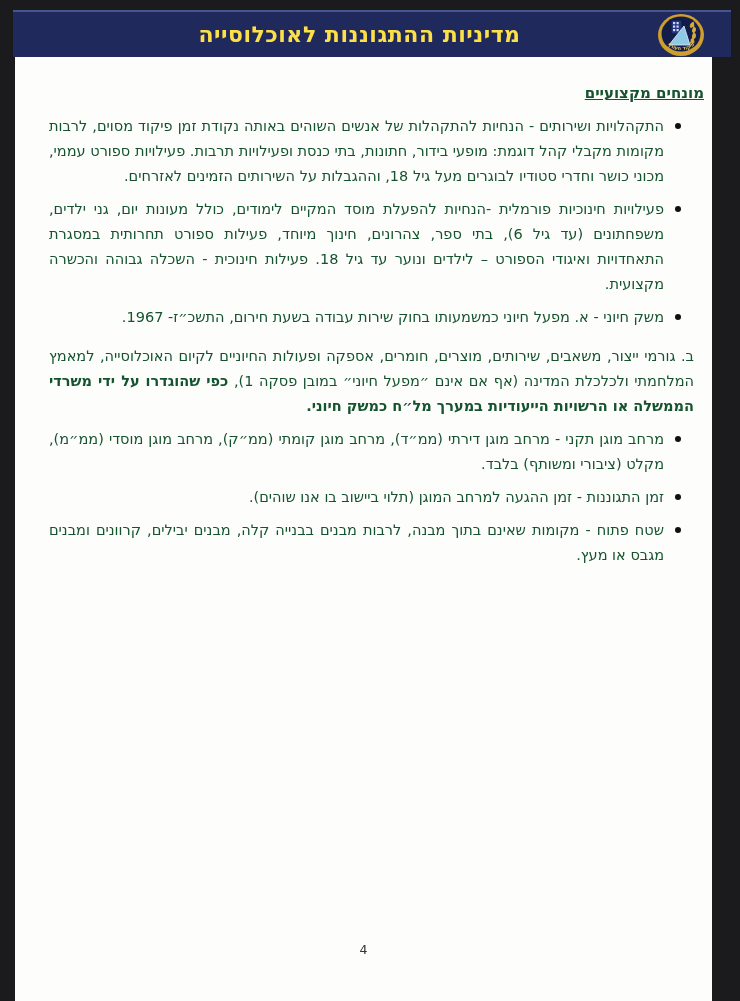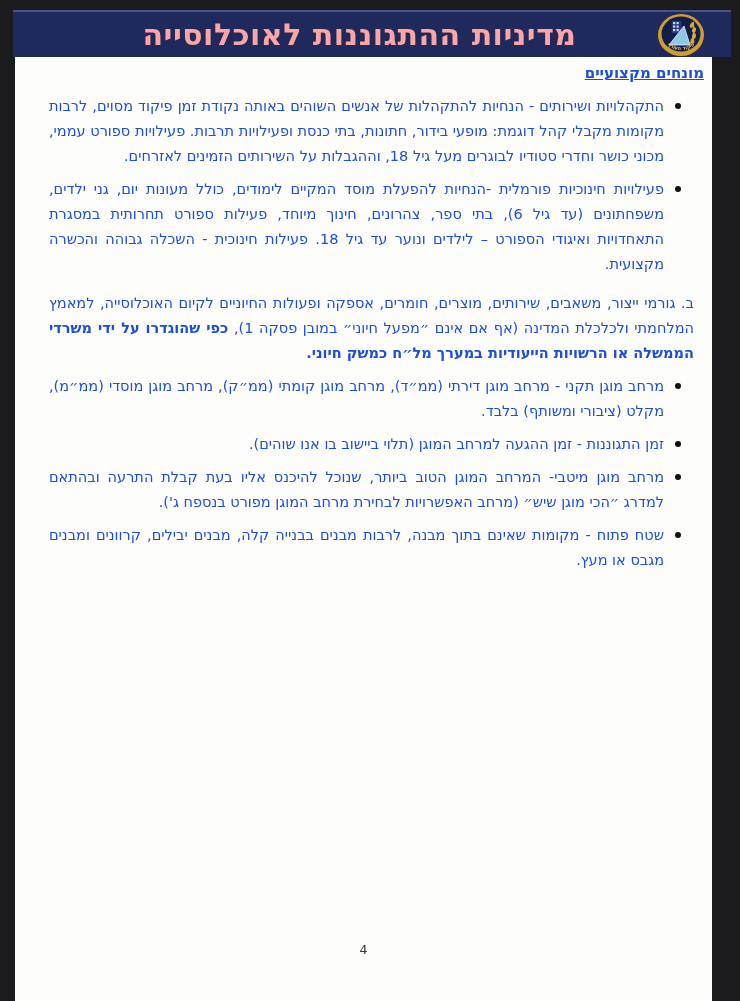--- a/index.html
+++ b/index.html
@@ -8,32 +8,32 @@
     background:#1b1b1d;
     font-family:"DejaVu Sans","Liberation Sans",sans-serif;
   }
   .header-bar{
     position:absolute;left:13px;top:10px;width:718px;height:47px;
     background:#20295c;border-top:2px solid #47558e;box-sizing:border-box;
   }
   .header-title{
     position:absolute;left:45px;right:70px;top:0;height:45px;
     display:flex;align-items:center;justify-content:center;
-    color:#fca5a5;font-weight:bold;font-size:30px;letter-spacing:.5px;
+    color:#fde047;font-weight:bold;font-size:22px;letter-spacing:.5px;
     white-space:nowrap;
   }
   .logo{position:absolute;right:26px;top:1px;}
   .page{
     position:absolute;left:15px;top:57px;width:697px;height:944px;
     background:#fdfdfc;
   }
   .content{
     direction:rtl;text-align:justify;
-    padding:4px 8px 0 34px;
-    color:#1d4ed8;font-size:14.5px;line-height:25px;
+    padding:24px 8px 0 34px;
+    color:#14532d;font-size:14.5px;line-height:25px;
   }
   .section-heading{
     font-size:15px;font-weight:bold;text-decoration:underline;
     margin:0 0 8px 0;
   }
   .item{position:relative;margin:0 40px 8px 0;}
   .item.para{margin-right:10px;margin-top:14px;}
   .dot{
     position:absolute;right:-17px;top:9px;width:6px;height:6px;
     background:#101010;border-radius:50%;
@@ -80,27 +80,27 @@
 <div class="page">
   <div class="content">
     <div class="section-heading">מונחים מקצועיים</div>
 
     <div class="item"><span class="dot"></span><span class="term">התקהלויות ושירותים - </span><span>הנחיות להתקהלות של אנשים השוהים באותה נקודת זמן פיקוד מסוים, לרבות מקומות מקבלי קהל דוגמת: מופעי בידור, חתונות, בתי כנסת ופעילויות תרבות. פעילויות ספורט עממי, מכוני כושר וחדרי סטודיו לבוגרים מעל גיל 18, וההגבלות על השירותים הזמינים לאזרחים.</span></div>
 
 
     <div class="item"><span class="dot"></span><span class="term">פעילויות חינוכיות פורמלית -</span><span>הנחיות להפעלת מוסד המקיים לימודים, כולל מעונות יום, גני ילדים, משפחתונים (עד גיל 6), בתי ספר, צהרונים, חינוך מיוחד, פעילות ספורט תחרותית במסגרת התאחדויות ואיגודי הספורט – לילדים ונוער עד גיל 18. פעילות חינוכית - השכלה גבוהה והכשרה מקצועית.</span></div>
 
 
+    <div class="item"><span class="dot"></span><span class="term">משק חיוני - </span><span>א. מפעל חיוני כמשמעותו בחוק שירות עבודה בשעת חירום, התשכ״ז- 1967.</span></div>
 
     <div class="item para"><span>ב. גורמי ייצור, משאבים, שירותים, מוצרים, חומרים, אספקה ופעולות החיוניים לקיום האוכלוסייה, למאמץ המלחמתי ולכלכלת המדינה (אף אם אינם ״מפעל חיוני״ במובן פסקה 1), </span><span class="boldtail">כפי שהוגדרו על ידי משרדי הממשלה או הרשויות הייעודיות במערך מל״ח כמשק חיוני.</span></div>
 
     <div class="item"><span class="dot"></span><span class="term">מרחב מוגן תקני - </span><span>מרחב מוגן דירתי (ממ״ד), מרחב מוגן קומתי (ממ״ק), מרחב מוגן מוסדי (ממ״מ), מקלט (ציבורי ומשותף) בלבד.</span></div>
 
     <div class="item"><span class="dot"></span><span class="term">זמן התגוננות - </span><span>זמן ההגעה למרחב המוגן (תלוי ביישוב בו אנו שוהים).</span></div>
 
-    <div class="item"><span class="dot"></span><span class="term">מרחב מוגן מיטבי- </span><span>המרחב המוגן הטוב ביותר, שנוכל להיכנס אליו בעת קבלת התרעה ובהתאם למדרג ״הכי מוגן שיש״ (מרחב האפשרויות לבחירת מרחב המוגן מפורט בנספח ג').</span></div>
 
 
     <div class="item"><span class="dot"></span><span class="term">שטח פתוח - </span><span>מקומות שאינם בתוך מבנה, לרבות מבנים בבנייה קלה, מבנים יבילים, קרוונים ומבנים מגבס או מעץ.</span></div>
   </div>
 
   <div class="page-number">4</div>
 </div>
 
 </body></html>

